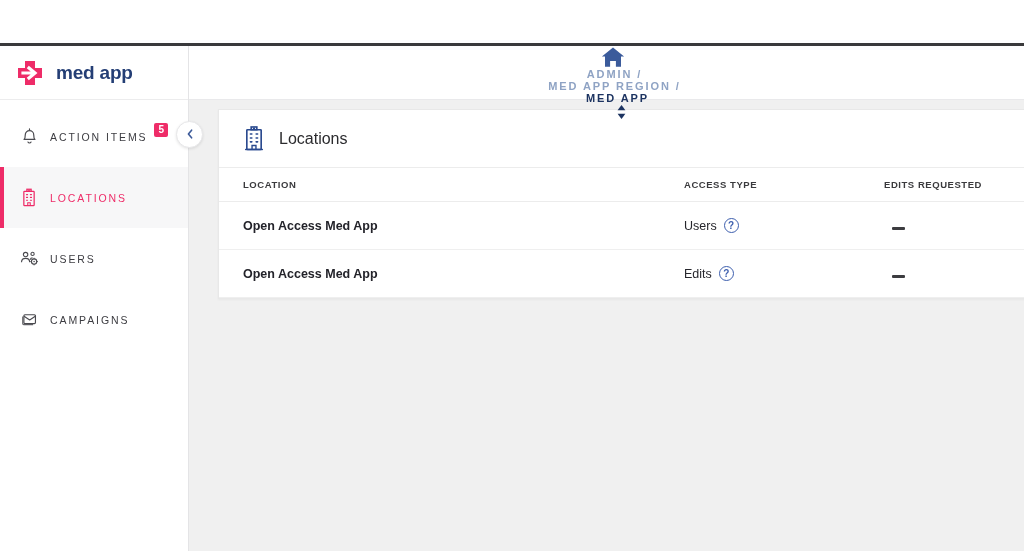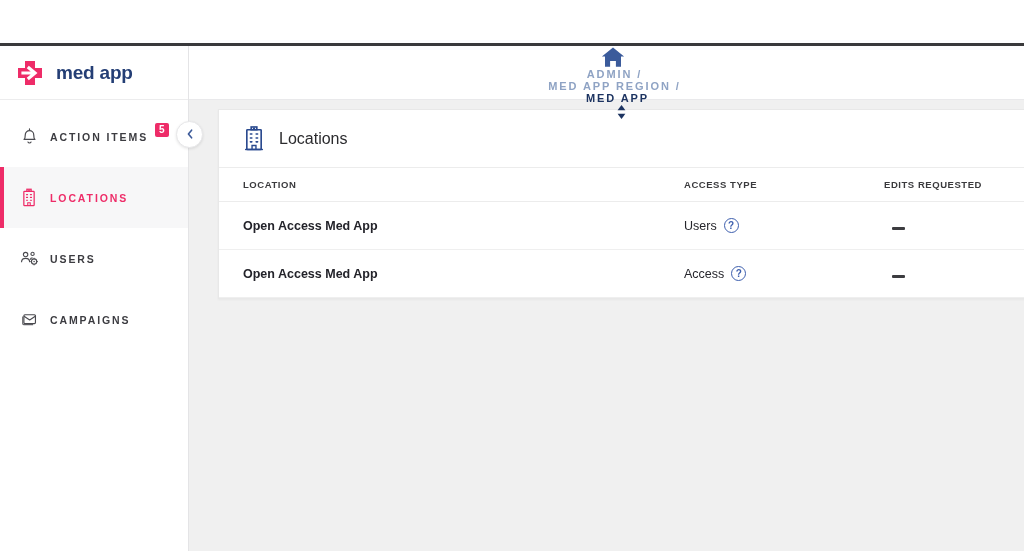--- a/index.html
+++ b/index.html
@@ -83,21 +83,21 @@
     flex: 0 0 22px;
     margin-right: 10px;
     display: flex;
     align-items: center;
     justify-content: center;
     color: #4a4a4f;
   }
 
   .nav-label {
     font-size: 10.5px;
-    font-weight: bold;
+    font-weight: normal;
     letter-spacing: 1.9px;
     color: #3c3c41;
     text-transform: uppercase;
     white-space: nowrap;
   }
 
   .nav-item.active {
     background: #f7f7f8;
   }
   .nav-item.active::before {
@@ -438,21 +438,21 @@
             </td>
             <td class="col-edit cellcenter">
               <span class="dash"></span>
             </td>
           </tr>
 
           <tr>
             <td class="col-loc">Open Access Med App</td>
             <td class="col-acc">
               <span class="acc-cell">
-                <span class="acc-text">Access</span>
+                <span class="acc-text">Edits</span>
                 <span class="qmark">?</span>
               </span>
             </td>
             <td class="col-edit cellcenter">
               <span class="dash"></span>
             </td>
           </tr>
 
         </tbody>
       </table>

